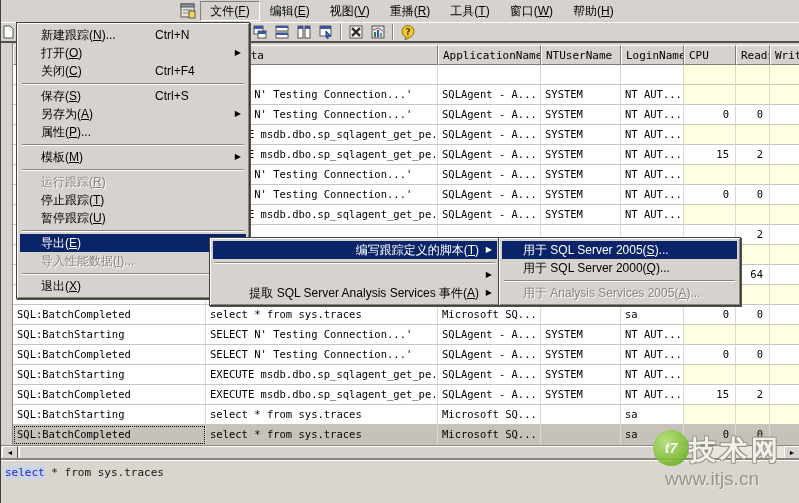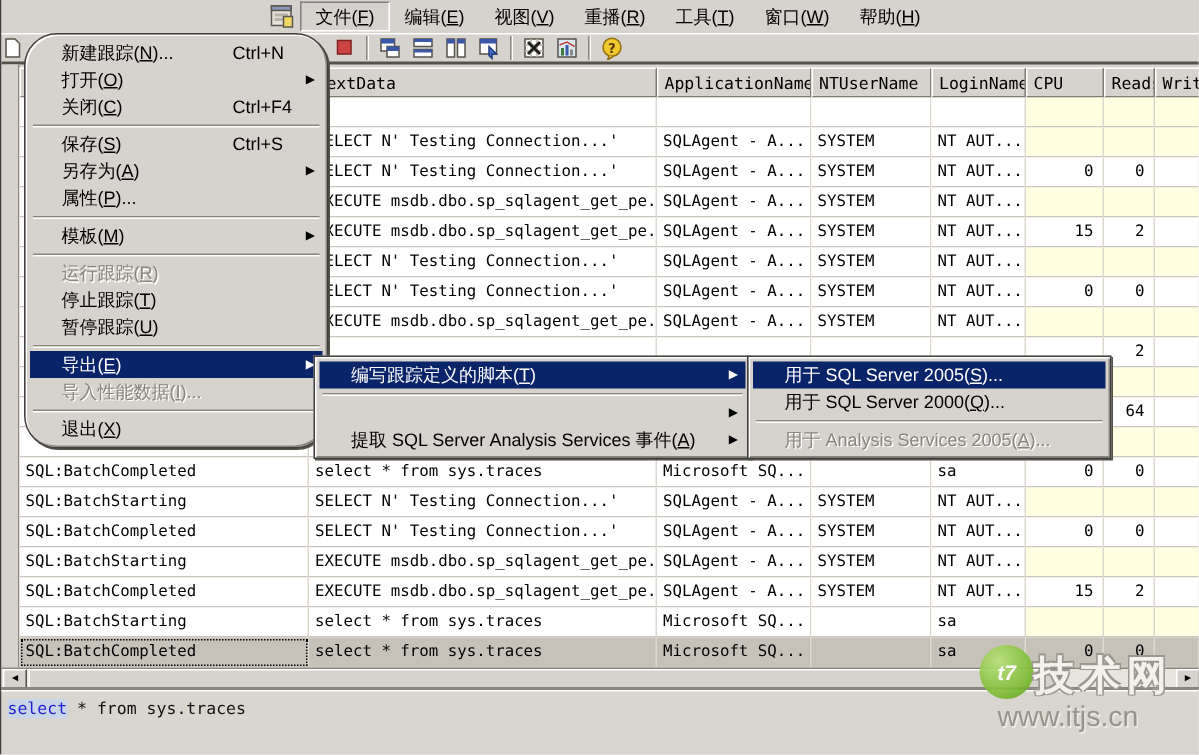--- a/index.html
+++ b/index.html
@@ -74,22 +74,22 @@
   .mi { position:relative; height:18px; line-height:18px; font-size:12px;
     padding-left:21px; padding-right:18px; color:#000; white-space:nowrap; }
   .mi u { text-decoration:underline; }
   .mi .mi-shortcut { position:absolute; left:135px; top:0; }
   .mi .mi-arrow { position:absolute; right:5px; top:0; font-size:8px; }
   .mi.hl { background:#0a246a; color:#fff; }
   .mi.disabled { color:#8a867e; text-shadow:1px 1px 0 #ffffff; }
   .menu-sep { height:7px; position:relative; }
   .menu-sep::before { content:""; position:absolute; left:2px; right:2px; top:3px;
     border-top:1px solid #8a867e; border-bottom:1px solid #ffffff; }
-  #file-menu   { left:15px;  top:22px;  width:203px;border-radius:22px; }
-  #export-menu { left:208px; top:237px; width:292px; }
+  #file-menu   { left:15px;  top:22px;  width:234px; }
+  #export-menu { left:208px; top:237px; width:292px;text-align:right; }
   #script-menu { left:497px; top:237px; width:243px; }
 
   
   #watermark { position:absolute; left:626px; top:424px; width:173px; height:75px;
     z-index:20; pointer-events:none; }
   #wm-badge { position:absolute; left:26px; top:6px; width:36px; height:36px;
     border-radius:50%; background:radial-gradient(circle at 35% 30%, #b9e27a, #76b82a 70%, #568c1c);
     color:#fff; font-size:14px; font-style:italic; font-weight:bold;
     text-align:center; line-height:36px; opacity:.9; }
   #wm-title { position:absolute; left:62px; top:8px; font-size:27px; font-weight:bold;

